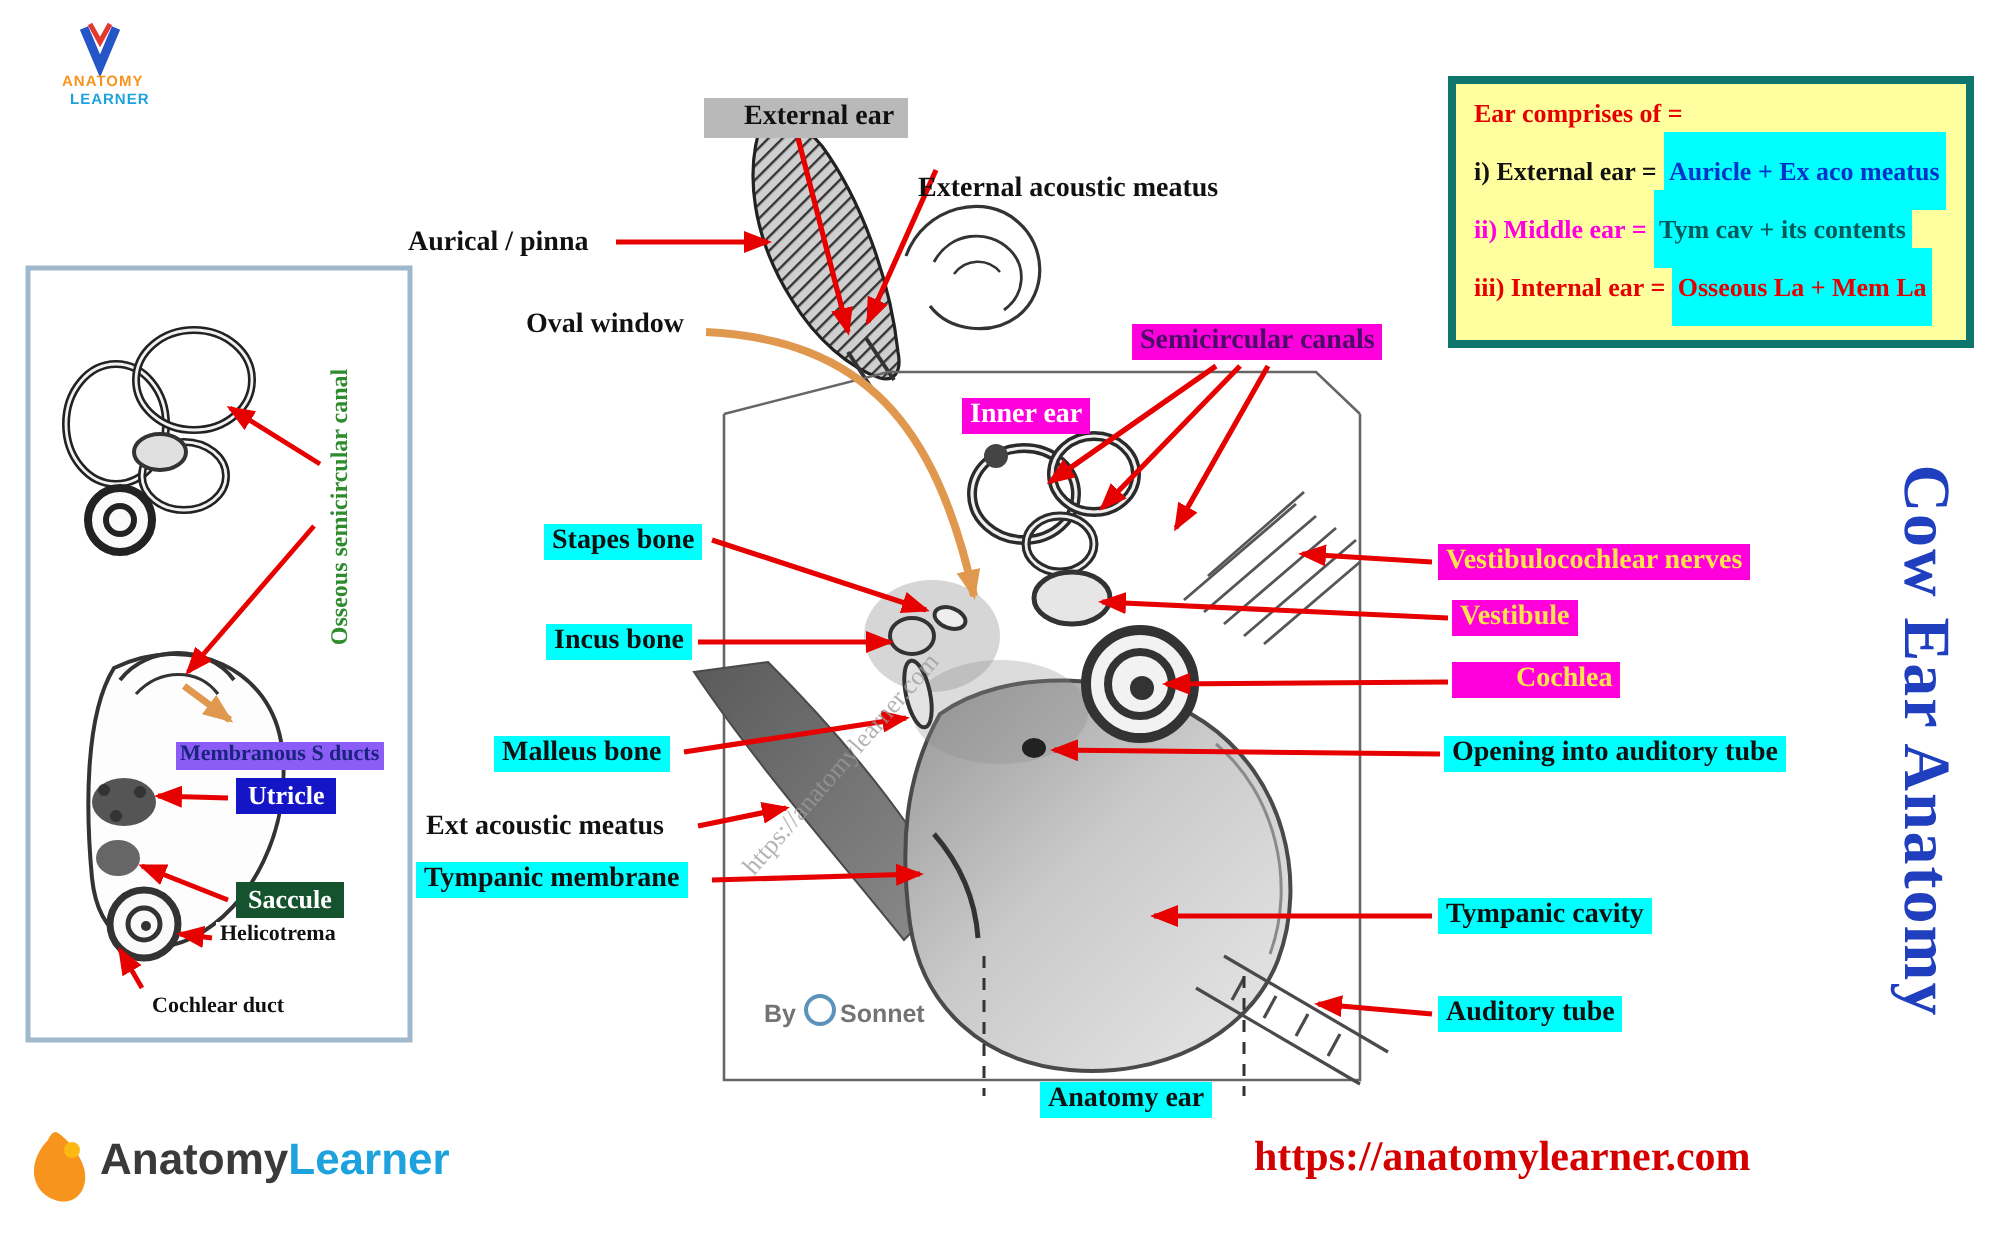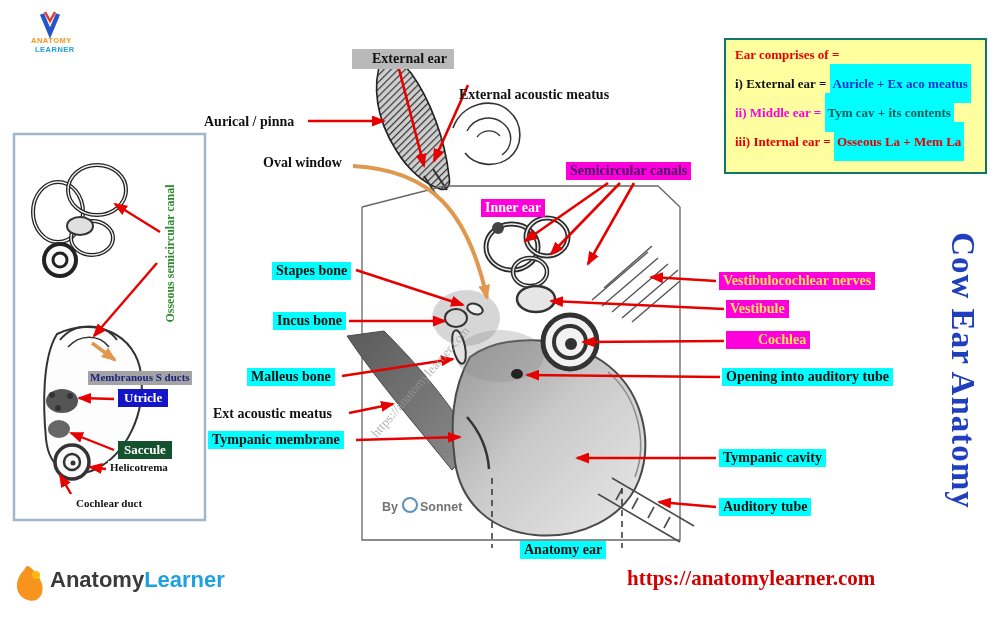--- a/index.html
+++ b/index.html
@@ -6,21 +6,21 @@
   #stage{position:relative;width:996px;height:617px;background:#ffffff;overflow:hidden;
          font-family:"Liberation Serif",serif;}
   svg#art{position:absolute;left:0;top:0;z-index:1;}
   .lbl{position:absolute;z-index:3;font-family:"Liberation Serif",serif;font-weight:700;
        font-size:14px;line-height:1.25;white-space:nowrap;color:#111;}
   .hl-cyan{background:#00ffff;padding:0 4px;}
   .hl-magenta{background:#ff00dd;color:#ffffff;padding:0 4px;}
   .hl-gray{background:#b9b9b9;padding:1px 7px;}
   .sm{font-size:11px;}
   .infobox{position:absolute;left:724px;top:38px;width:263px;height:136px;z-index:3;
-           background:#ffffa0;border:2px solid #0f766e;box-sizing:border-box;padding:7px 9px;
+           background:#ffffa0;border:4px solid #0f766e;box-sizing:border-box;padding:7px 9px;
            font-size:13px;font-weight:700;}
   .ib-title{color:#e60000;}
   .ib-row{margin-top:13px;}
   .ib-v{background:#00ffff;padding:12px 3px;}
   .ib-l0{color:#111;} .ib-v0{color:#0033cc;}
   .ib-l1{color:#ff00dd;} .ib-v1{color:#005a5a;}
   .ib-l2{color:#e60000;} .ib-v2{color:#e60000;}
   .vertical-green{position:absolute;left:92px;top:246px;width:156px;text-align:center;z-index:3;
       transform:rotate(-90deg);color:#2e8b2e;font-size:12px;font-weight:700;white-space:nowrap;}
   .side-title{position:absolute;left:802px;top:352px;width:320px;text-align:center;z-index:3;
@@ -34,21 +34,21 @@
       border-radius:50%;vertical-align:-2px;margin:0 2px 0 4px;}
   .footer-url{position:absolute;left:627px;top:566px;z-index:3;color:#d40000;font-size:21px;
       font-weight:700;}
   .logo-top-text{position:absolute;z-index:3;font-family:"Liberation Sans",sans-serif;
       font-weight:700;font-size:7.5px;letter-spacing:.5px;}
   .logo-bottom{position:absolute;left:50px;top:567px;z-index:3;
       font-family:"Liberation Sans",sans-serif;font-weight:700;font-size:22px;}
   .logo-bottom .p1{color:#3a3a3a;} .logo-bottom .p2{color:#1da2dd;}
   .utricle{background:#1515c8;color:#ffffff;font-size:13px;padding:1px 6px;}
   .saccule{background:#14532d;color:#ffffff;font-size:13px;padding:1px 6px;}
-  .mducts{background:#a3a3a3;color:#1a237e;font-size:11px;padding:0 2px;}
+  .mducts{background:#8b5cf6;color:#1a237e;font-size:11px;padding:0 2px;}
 </style>
 </head>
 <body>
 
 <div id="stage">
 
   <svg id="art" width="996" height="617" viewBox="0 0 996 617">
     <defs>
       <marker id="aR" markerWidth="14" markerHeight="11" refX="12" refY="5.5" orient="auto" markerUnits="userSpaceOnUse">
           <path d="M0,0 L14,5.5 L0,11 Z" fill="#e60000"></path>

